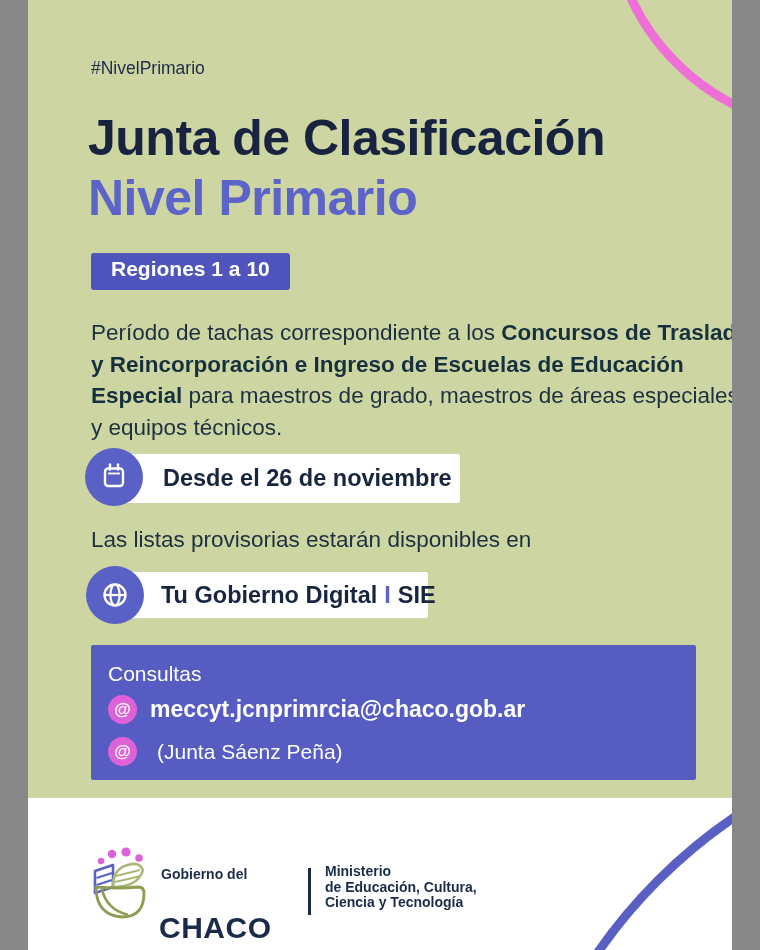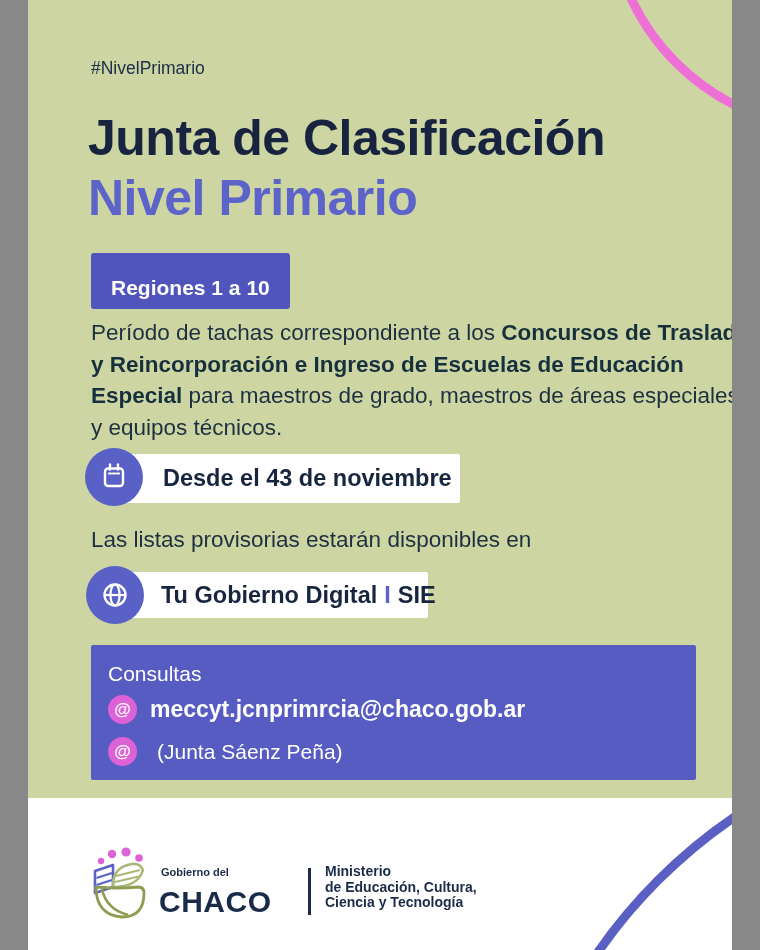--- a/index.html
+++ b/index.html
@@ -26,21 +26,21 @@
     position: absolute; left: 60px; top: 108px; z-index: 2;
     font-size: 50px; font-weight: 800; line-height: 60px; letter-spacing: -0.5px;
   }
   .title .line1 { color: #18233f; display: block; }
   .title .line2 { color: #5c63c9; display: block; }
 
   .region-badge {
     position: absolute; left: 63px; top: 253px; z-index: 2;
     background: #4f55bc; color: #ffffff;
     font-size: 21px; font-weight: 700;
-    padding: 23px 20px 9px 20px; border-radius: 3px;
+    padding: 4px 20px 9px 20px; border-radius: 3px;
   }
 
   .paragraph {
     position: absolute; left: 63px; top: 317px; width: 662px; z-index: 2;
     font-size: 22.5px; line-height: 31.5px; color: #1d3040; font-weight: 400;
   }
   .paragraph .b { font-weight: 700; color: #17303d; }
 
   .pill-row { position: absolute; z-index: 2; }
   .pill-box {
@@ -81,24 +81,24 @@
   .email-addr { font-weight: 700; font-size: 23px; white-space: nowrap; text-align: center; }
   .email-note { font-weight: 400; font-size: 21px; margin-left: 7px; white-space: nowrap; }
 
   .footer {
     position: absolute; left: 0; top: 798px; width: 760px; height: 152px;
     background: #ffffff; z-index: 4;
   }
   .logo-flower { position: absolute; left: 60px; top: 843px; z-index: 5; }
   .gov-small {
     position: absolute; left: 133px; top: 866px; z-index: 5;
-    font-size: 11px; font-weight: 700; color: #1a2b4a;
+    font-size: 14px; font-weight: 700; color: #1a2b4a;
   }
   .gov-name {
-    position: absolute; left: 131px; top: 885px; z-index: 5;
+    position: absolute; left: 131px; top: 911px; z-index: 5;
     font-size: 30px; font-weight: 800; letter-spacing: 0.5px; color: #1a2b4a;
   }
   .footer-divider {
     position: absolute; left: 280px; top: 868px; width: 2.5px; height: 47px;
     background: #1a2b4a; z-index: 5;
   }
   .ministry {
     position: absolute; left: 297px; top: 864px; z-index: 5;
     font-size: 14px; line-height: 15.5px; font-weight: 700; color: #1a2b4a;
   }
@@ -119,21 +119,21 @@
     <span class="line1">Junta de Clasificación</span>
     <span class="line2">Nivel Primario</span>
   </div>
 
   <div class="region-badge">Regiones 1 a 10</div>
 
   <div class="paragraph"><span>Período de tachas correspondiente a los </span><span class="b">Concursos de Traslado y Reincorporación e Ingreso de Escuelas de Educación Especial </span><span> para maestros de grado, maestros de áreas especiales y equipos técnicos.</span></div>
 
   <div class="pill-row">
     <div class="pill-box date-box">
-      <span class="pill-text">Desde el 43 de noviembre</span>
+      <span class="pill-text">Desde el 26 de noviembre</span>
     </div>
     <div class="icon-circle date-circ">
       <svg width="32" height="32" viewBox="0 0 32 32">
         <rect x="7" y="7.5" width="18" height="17.5" rx="3.2" fill="none" stroke="#ffffff" stroke-width="2.4"></rect>
         <line x1="12" y1="3.5" x2="12" y2="8.5" stroke="#ffffff" stroke-width="2.4" stroke-linecap="round"></line>
         <line x1="20" y1="3.5" x2="20" y2="8.5" stroke="#ffffff" stroke-width="2.4" stroke-linecap="round"></line>
         <line x1="11" y1="12.5" x2="13" y2="12.5" stroke="#ffffff" stroke-width="2.2" stroke-linecap="round"></line>
         <line x1="15" y1="12.5" x2="17" y2="12.5" stroke="#ffffff" stroke-width="2.2" stroke-linecap="round"></line>
         <line x1="19" y1="12.5" x2="21" y2="12.5" stroke="#ffffff" stroke-width="2.2" stroke-linecap="round"></line>
       </svg>

